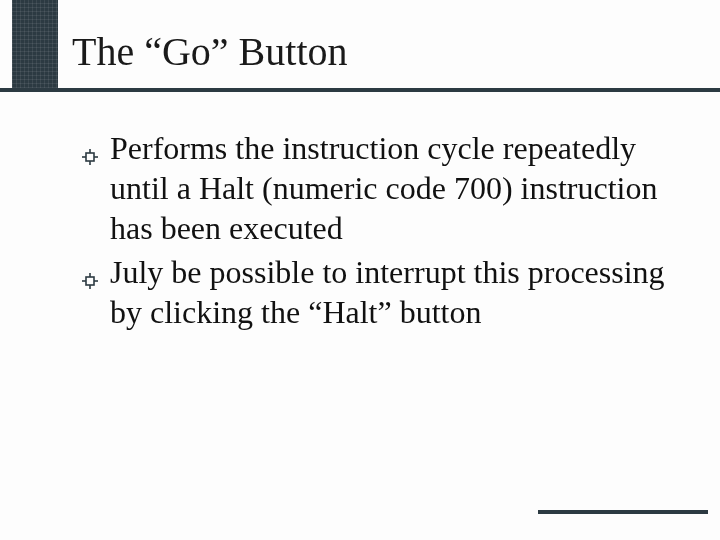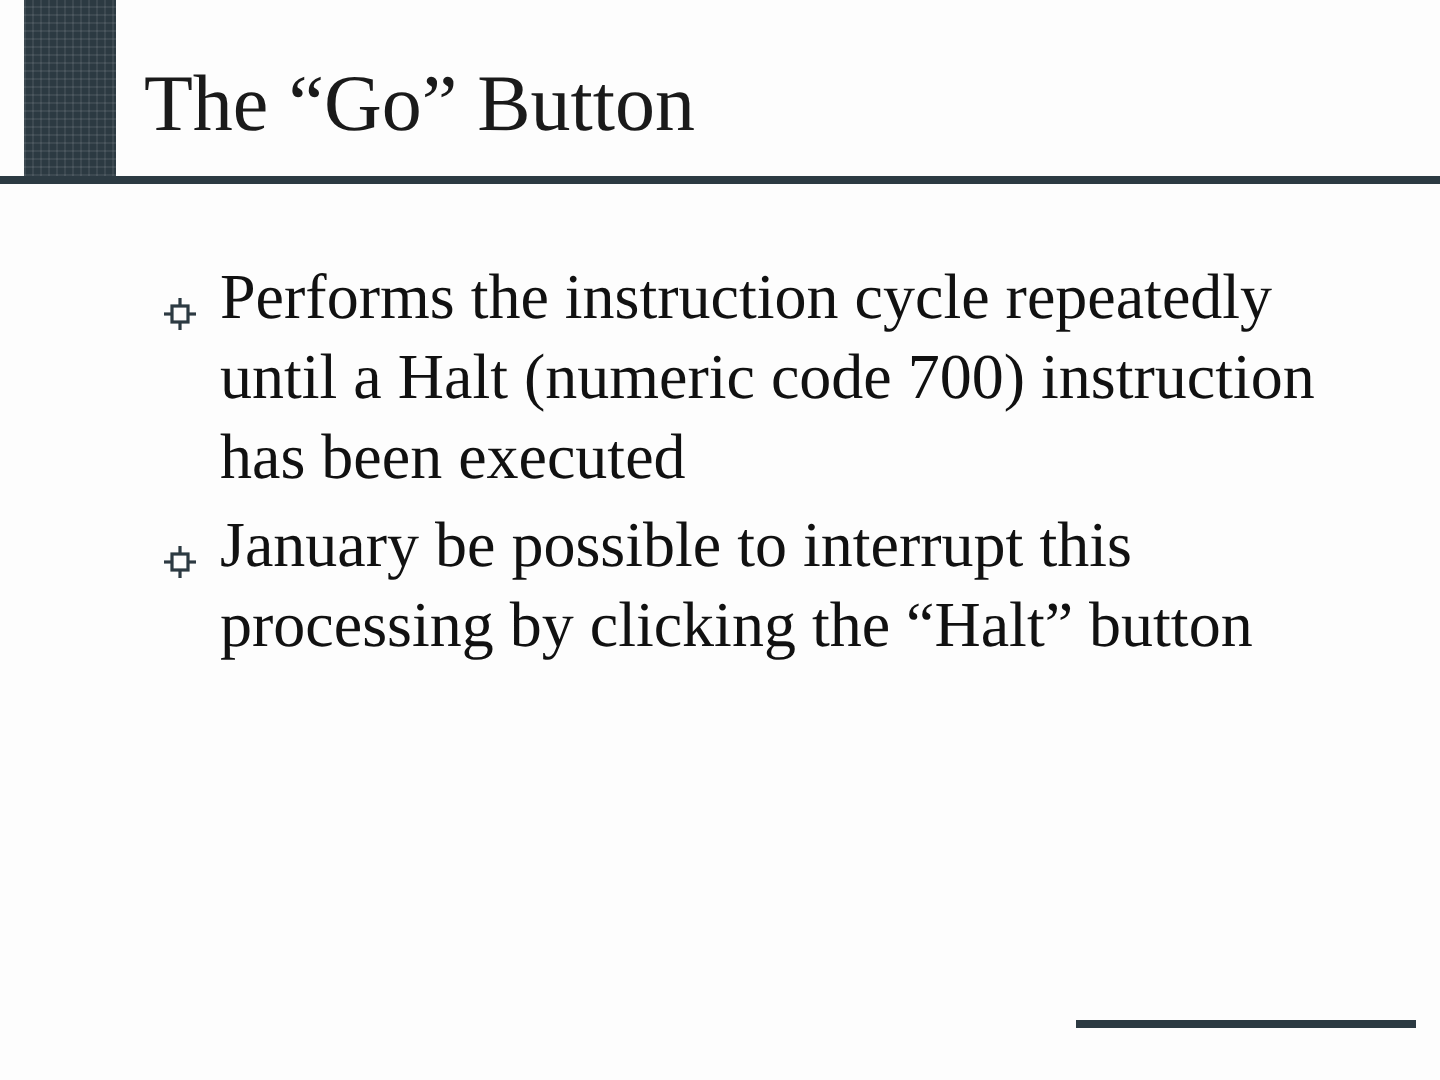--- a/index.html
+++ b/index.html
@@ -98,17 +98,17 @@
       <svg viewBox="0 0 16 16" width="16" height="16">
         <g stroke="#2c3a42" stroke-width="1.6" fill="none">
           <rect x="4" y="4" width="8" height="8"></rect>
           <line x1="8" y1="0" x2="8" y2="4"></line>
           <line x1="8" y1="12" x2="8" y2="16"></line>
           <line x1="0" y1="8" x2="4" y2="8"></line>
           <line x1="12" y1="8" x2="16" y2="8"></line>
         </g>
       </svg>
     </span>
-    <span>January be possible to interrupt this processing by clicking the “Halt” button</span>
+    <span>July be possible to interrupt this processing by clicking the “Halt” button</span>
   </div>
 </div>
 
 <div class="footer-rule"></div>
 
 </body></html>

